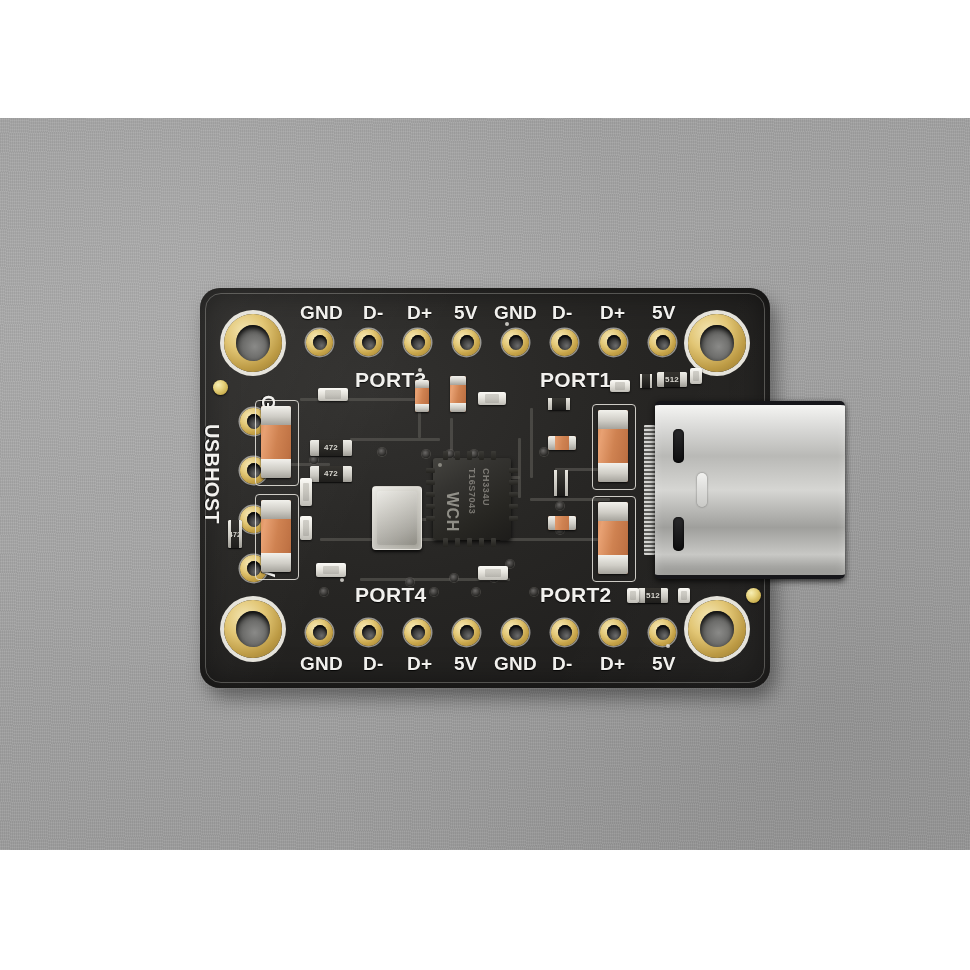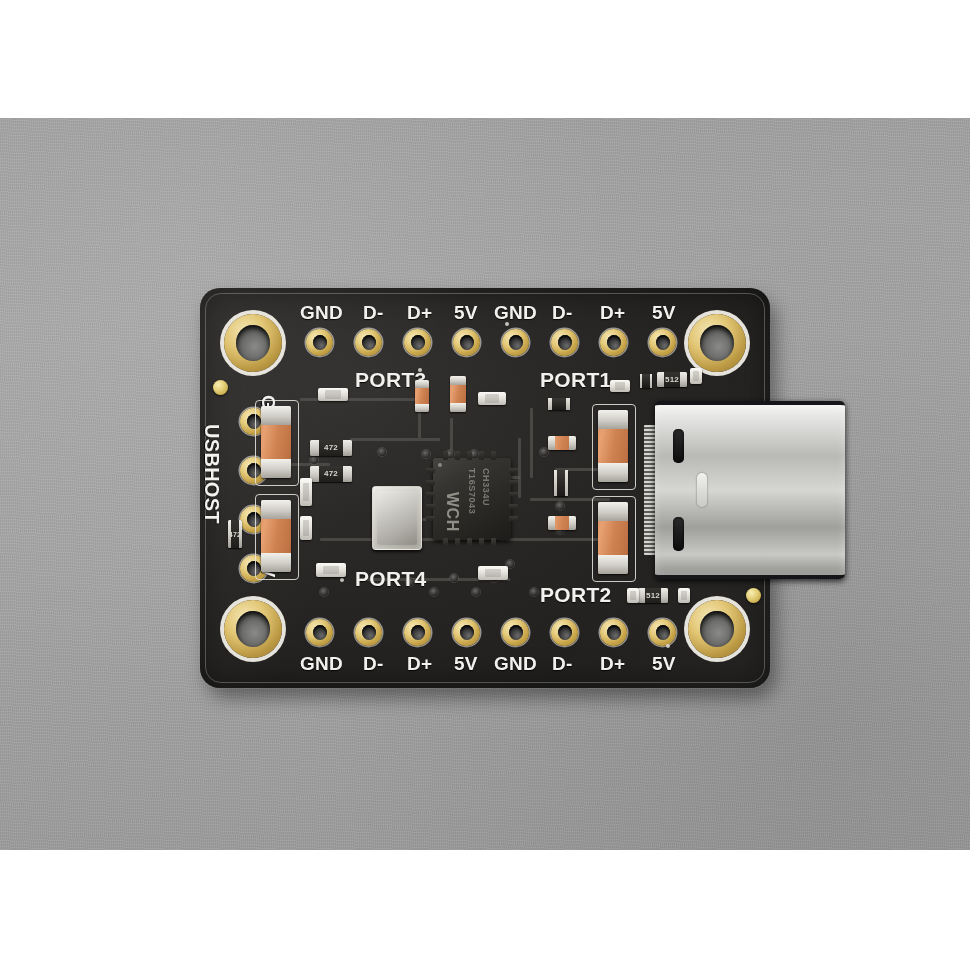--- a/index.html
+++ b/index.html
@@ -426,21 +426,21 @@
       <div class="silk pinlabel" style="left:452px; top:366px;">5V</div>
 
       <div class="silk pinlabel vert" style="left:22px; top:136px; font-size:20px;">USBHOST</div>
       <div class="silk pinlabel vert" style="left:78px; top:107px;">GND</div>
       <div class="silk pinlabel vert" style="left:78px; top:163px;">D-</div>
       <div class="silk pinlabel vert" style="left:78px; top:212px;">D+</div>
       <div class="silk pinlabel vert" style="left:78px; top:266px;">5V</div>
 
       <div class="silk portlabel" style="left:155px; top:81px;">PORT3</div>
       <div class="silk portlabel" style="left:340px; top:81px;">PORT1</div>
-      <div class="silk portlabel" style="left:155px; top:280px;">PORT4</div>
+      <div class="silk portlabel" style="left:155px; top:296px;">PORT4</div>
       <div class="silk portlabel" style="left:340px; top:296px;">PORT2</div>
 
       <div class="silkdot" style="left:218px; top:80px;"></div>
       <div class="silkdot" style="left:305px; top:34px;"></div>
       <div class="silkdot" style="left:140px; top:290px;"></div>
       <div class="silkdot" style="left:466px; top:356px;"></div>
 
       <div class="capframe" style="left:55px; top:112px; width:42px; height:84px;"></div>
       <div class="cap" style="left:61px; top:118px; width:30px; height:72px;">
         <div class="term t"></div>

